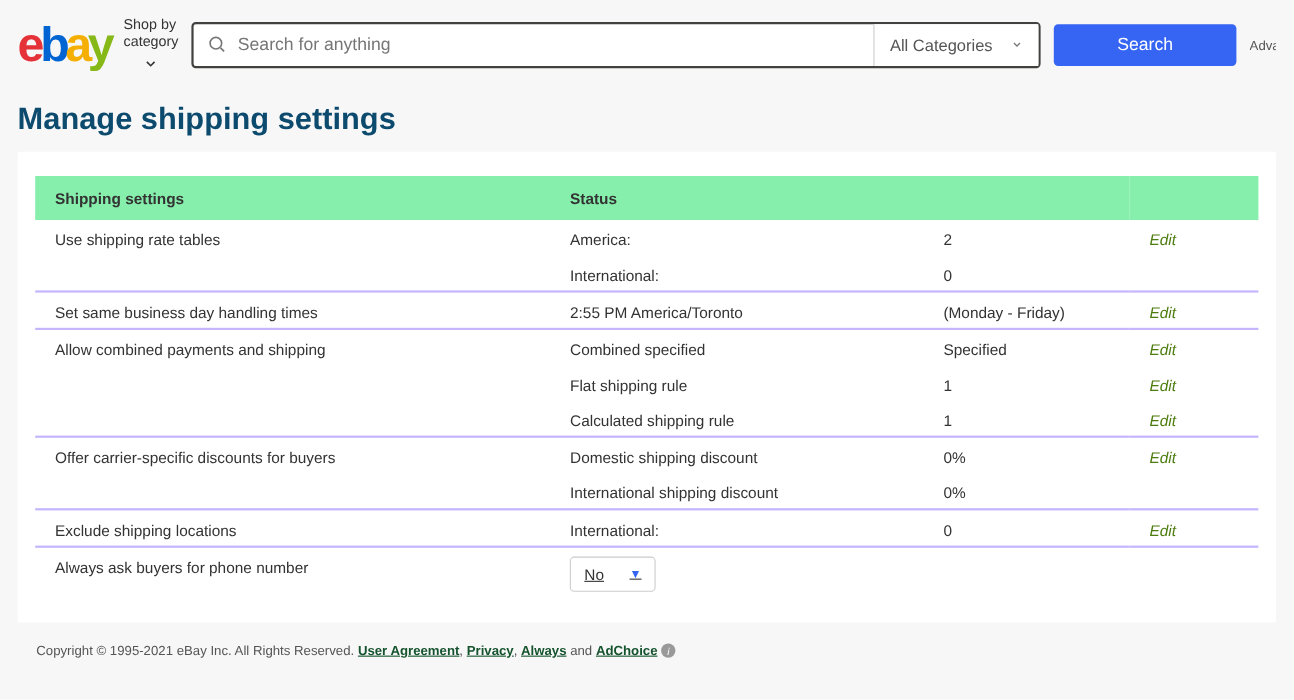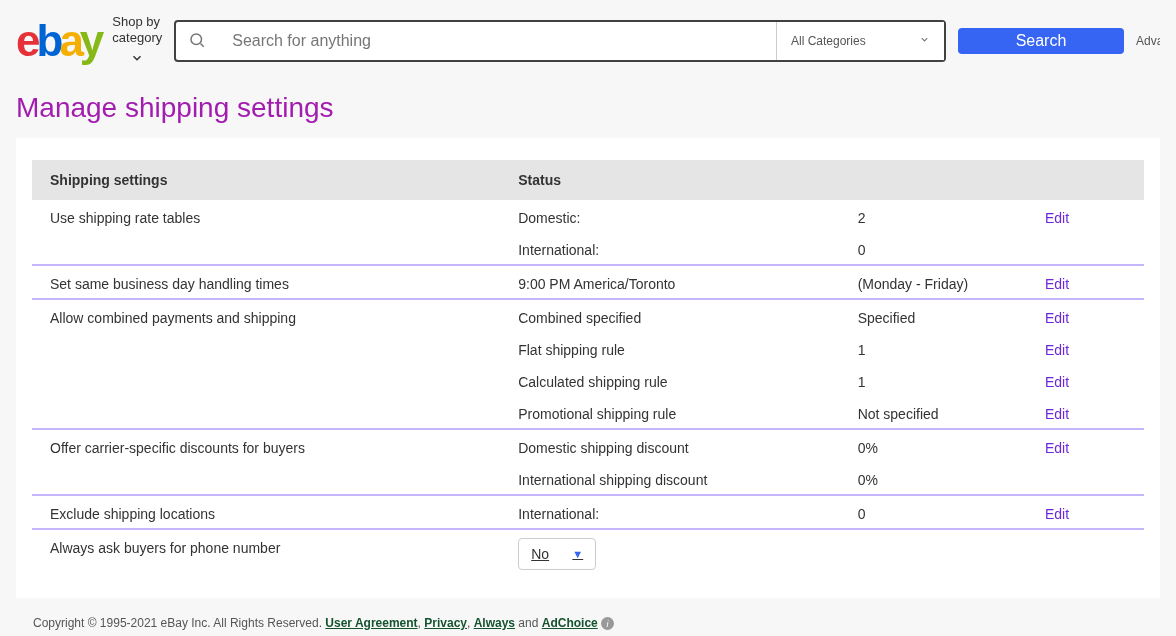--- a/index.html
+++ b/index.html
@@ -45,96 +45,96 @@
     border: 2px solid #41413f;
     border-radius: 4px;
     height: 42px;
     background: #fff;
   }
   .search-left {
     display: flex;
     align-items: center;
     flex: 1;
     padding: 0 12px;
-    gap: 26px;
+    gap: 10px;
   }
   .search-input {
     border: none;
     outline: none;
     font-size: 16px;
     flex: 1;
     color: #333;
   }
   .search-input::placeholder { color: #767676; }
   .cat-select {
     border-left: 1px solid #ccc;
     display: flex;
     align-items: center;
     justify-content: space-between;
     padding: 0 14px;
-    font-size: 12px;
+    font-size: 15px;
     color: #555;
-    width: 168px;
+    width: 150px;
     cursor: pointer;
     background: #fff;
   }
   .search-btn {
     background: #3665f3;
     color: #fff;
     border: none;
-    height: 26px;
+    height: 38px;
     width: 166px;
     font-size: 16px;
     border-radius: 4px;
     cursor: pointer;
   }
   .adv {
     font-size: 12px;
     color: #555;
     overflow: hidden;
     width: 24px;
     white-space: nowrap;
   }
   .page-title {
     font-size: 28px;
-    font-weight: 400;
-    color: #a21caf;
+    font-weight: 700;
+    color: #0c4a6e;
     margin: 14px 0 14px 16px;
   }
   .panel {
     background: #fff;
     margin: 0 16px 18px 16px;
     padding: 22px 16px 22px 16px;
     border-radius: 2px;
   }
   table {
     width: 100%;
     border-collapse: collapse;
   }
   thead th {
     text-align: left;
-    background: #e5e5e5;
+    background: #86efac;
     font-weight: bold;
     font-size: 14px;
     padding: 12px 18px;
     color: #333;
   }
   tbody td {
     padding: 10px 18px 6px 18px;
     vertical-align: top;
     font-size: 14px;
     color: #333;
   }
   tbody tr.setting-start td { border-top: 2px solid #c4b5fd; }
   tbody tr.first-row td { border-top: none; }
   .col-setting { width: 400px; }
   .col-status { width: 290px; }
   .col-value { width: 160px; }
   .col-action { width: 100px; }
-  .edit-link { color: #6d28d9; text-decoration: none; cursor: pointer; }
+  .edit-link { color: #4d7c0f; text-decoration: none; cursor: pointer; font-style: italic; }
   .select-box {
     display: inline-flex;
     align-items: center;
     justify-content: space-between;
     border: 1px solid #ccc;
     border-radius: 4px;
     padding: 7px 12px;
     width: 78px;
     cursor: pointer;
     background: #fff;
@@ -214,58 +214,52 @@
       <tr>
         <th class="col-setting">Shipping settings</th>
         <th class="col-status">Status</th>
         <th class="col-value"></th>
         <th class="col-action"></th>
       </tr>
     </thead>
     <tbody id="tbody">
         <tr class="setting-start first-row">
           <td class="col-setting">Use shipping rate tables</td>
-          <td class="col-status">Domestic:</td>
+          <td class="col-status">America:</td>
           <td class="col-value">2</td>
           <td class="col-action"><a class="edit-link">Edit</a></td>
         </tr>
         <tr>
           <td class="col-setting"></td>
           <td class="col-status">International:</td>
           <td class="col-value">0</td>
           <td class="col-action"></td>
         </tr>
         <tr class="setting-start">
           <td class="col-setting">Set same business day handling times</td>
-          <td class="col-status">9:00 PM America/Toronto</td>
+          <td class="col-status">2:55 PM America/Toronto</td>
           <td class="col-value">(Monday - Friday)</td>
           <td class="col-action"><a class="edit-link">Edit</a></td>
         </tr>
         <tr class="setting-start">
           <td class="col-setting">Allow combined payments and shipping</td>
           <td class="col-status">Combined specified</td>
           <td class="col-value">Specified</td>
           <td class="col-action"><a class="edit-link">Edit</a></td>
         </tr>
         <tr>
           <td class="col-setting"></td>
           <td class="col-status">Flat shipping rule</td>
           <td class="col-value">1</td>
           <td class="col-action"><a class="edit-link">Edit</a></td>
         </tr>
         <tr>
           <td class="col-setting"></td>
           <td class="col-status">Calculated shipping rule</td>
           <td class="col-value">1</td>
-          <td class="col-action"><a class="edit-link">Edit</a></td>
-        </tr>
-        <tr>
-          <td class="col-setting"></td>
-          <td class="col-status">Promotional shipping rule</td>
-          <td class="col-value">Not specified</td>
           <td class="col-action"><a class="edit-link">Edit</a></td>
         </tr>
         <tr class="setting-start">
           <td class="col-setting">Offer carrier-specific discounts for buyers</td>
           <td class="col-status">Domestic shipping discount</td>
           <td class="col-value">0%</td>
           <td class="col-action"><a class="edit-link">Edit</a></td>
         </tr>
         <tr>
           <td class="col-setting"></td>

